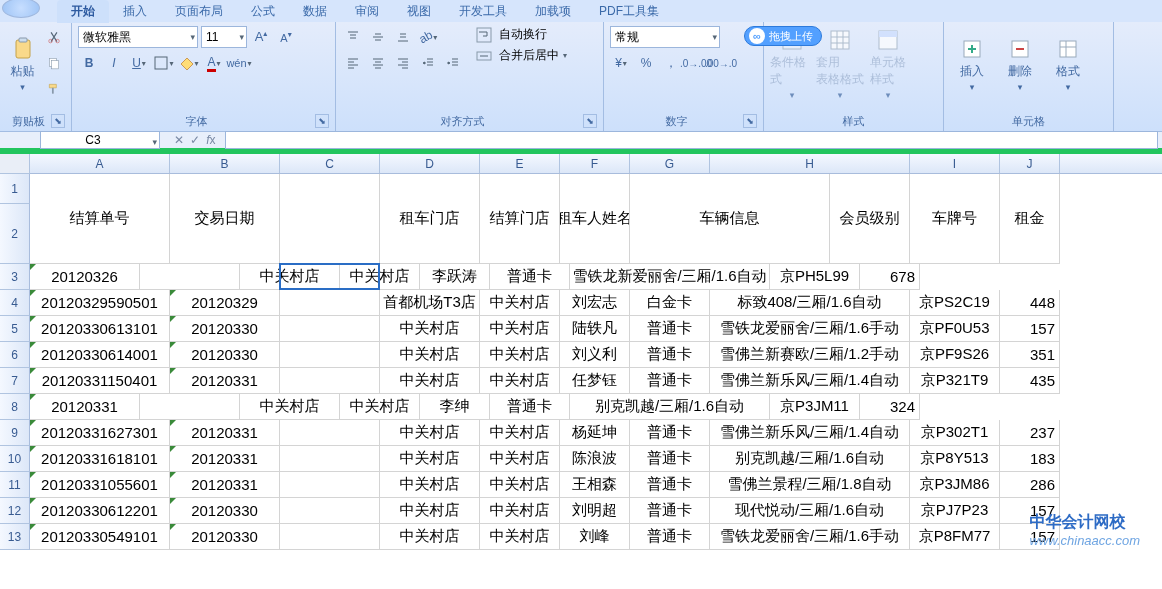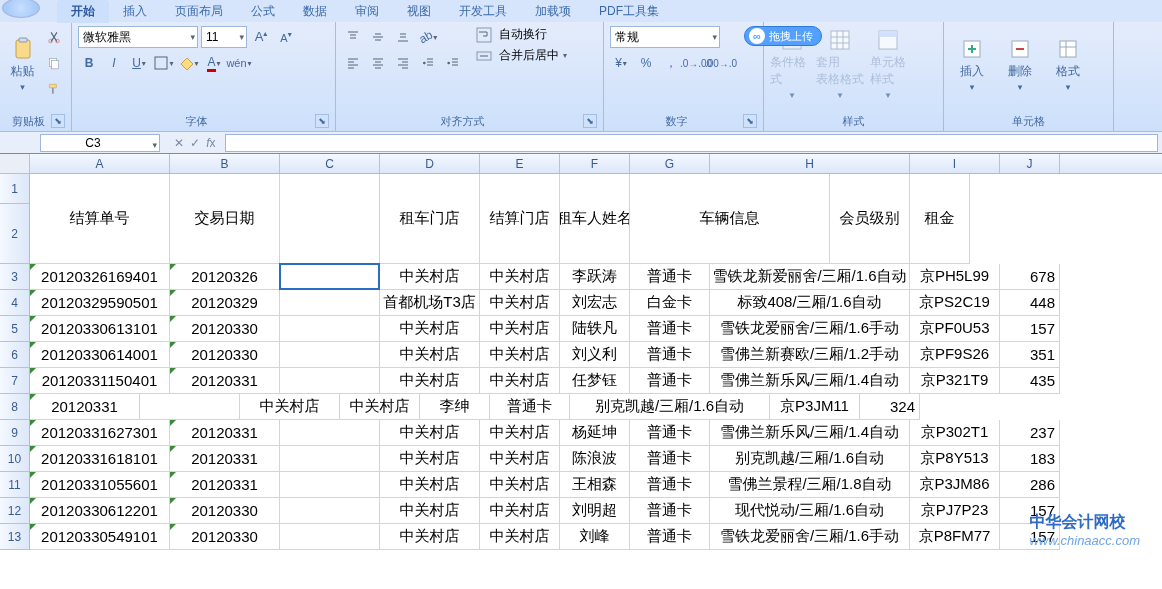--- a/index.html
+++ b/index.html
@@ -25,21 +25,21 @@
 .row { display:flex; align-items:center; gap:3px; }
 .combo { display:flex; align-items:center; background:#fff; border:1px solid #9cb6dc; height:22px; padding:0 4px; font-size:12px; position:relative;}
 .combo .dd { position:absolute; right:2px; font-size:9px; color:#567;}
 .icon-btn { width:22px; height:22px; border:1px solid transparent; display:flex; align-items:center; justify-content:center; cursor:pointer; color:#436aa2;}
 .tiny-drop { font-size:8px; color:#567; margin-left:1px; }
 .grp-mini { display:flex; }
 .dlg-launch { width:14px; height:14px; border:1px solid #a3bde3; font-size:9px; color:#436aa2; text-align:center; line-height:12px; margin-left:auto; cursor:pointer; }
 .group-foot { display:flex; align-items:center; }
 
 
-.fbar { display:flex; align-items:center; background:#e8effb; border-bottom:1px solid #22c55e; height:22px; }
+.fbar { display:flex; align-items:center; background:#e8effb; border-bottom:6px solid #22c55e; height:22px; }
 .namebox { width:120px; background:#fff; border:1px solid #9cb6dc; margin:1px 8px 1px 40px; padding:0 20px 0 6px; position:relative; height:18px; line-height:16px; text-align:center; }
 .namebox .dd { position:absolute; right:2px; top:2px; font-size:9px; color:#567;}
 .fx-ctrl { display:flex; align-items:center; gap:6px; padding:0 6px; }
 .fx-ctrl span { color:#7a8aa5; cursor:pointer; }
 .formula-input { flex:1; background:#fff; border:1px solid #9cb6dc; height:18px; margin:1px 4px;}
 
 
 .grid-wrap { position:relative; }
 .corner { position:absolute; left:0; top:0; width:30px; height:20px; background:#e9eef7; border-right:1px solid #b0c4e0; border-bottom:1px solid #b0c4e0;}
 .colheads { display:flex; margin-left:30px; height:20px; background:linear-gradient(#f4f8ff,#dce7f8); border-bottom:1px solid #a8bcdc;}
@@ -395,27 +395,24 @@
     <div class="cells" id="cells">
         <div class="crow" style="height: 90px;">
           <div class="cell hdrcell" style="width: 140px; height: 90px;">结算单号</div>
           <div class="cell hdrcell" style="width: 110px; height: 90px;">交易日期</div>
           <div class="cell hdrcell" style="width: 100px; height: 90px;"></div>
           <div class="cell hdrcell" style="width: 100px; height: 90px;">租车门店</div>
           <div class="cell hdrcell" style="width: 80px; height: 90px;">结算门店</div>
           <div class="cell hdrcell" style="width: 70px; height: 90px;">租车人姓名</div>
           <div class="cell hdrcell" style="width: 200px; height: 90px;">车辆信息</div>
           <div class="cell hdrcell" style="width: 80px; height: 90px;">会员级别</div>
+          <div class="cell hdrcell" style="width: 90px; height: 90px;">车牌号</div>
           <div class="cell hdrcell" style="width: 60px; height: 90px;">租金</div>
         </div>
         <div class="crow" style="height: 26px;">
-          <div class="cell ctr" style="width: 140px; height: 26px; position: relative;">
-            <div class="tri" style="left: 0px; top: 0px;"></div>
-            <span>20120326169401</span>
-          </div>
           <div class="cell ctr" style="width: 110px; height: 26px; position: relative;">
             <div class="tri" style="left: 0px; top: 0px;"></div>
             <span>20120326</span>
           </div>
           <div class="cell ctr" style="width: 100px; height: 26px; position: relative;">
             <span></span>
           </div>
           <div class="cell ctr" style="width: 100px; height: 26px; position: relative;">
             <span>中关村店</span>
           </div>

